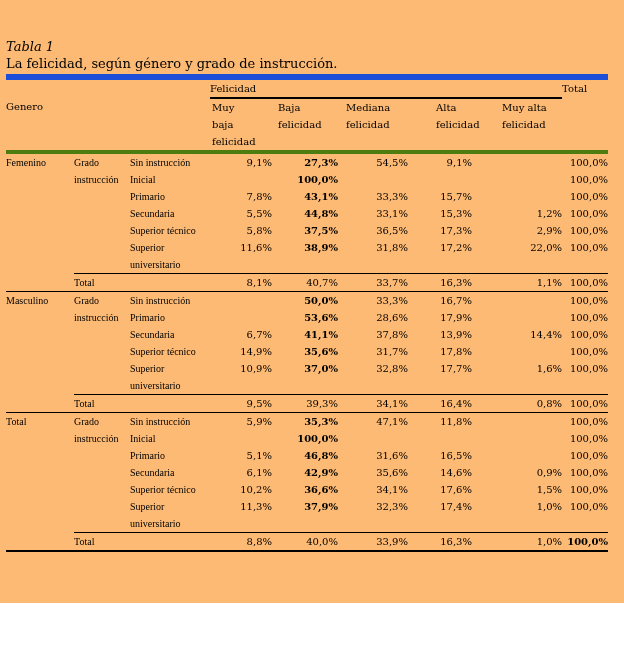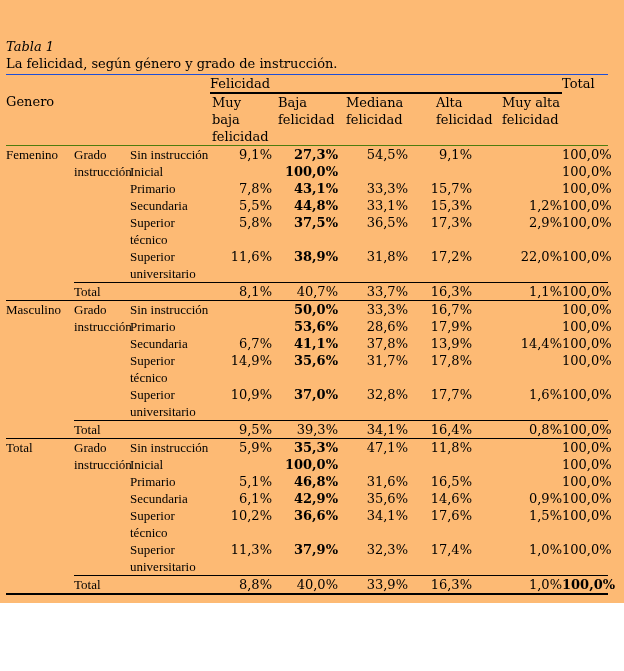--- a/index.html
+++ b/index.html
@@ -20,28 +20,28 @@
     margin: 38px 10px 0 6px;
     width: 602px;
   }
   .title {
     font-style: italic;
     line-height: 17px;
   }
   .caption {
     line-height: 17px;
     padding-bottom: 2px;
-    border-bottom: 1px solid #1d4ed8;
+    border-bottom: 6px solid #1d4ed8;
     white-space: nowrap;
   }
   table.stat {
     border-collapse: collapse;
     table-layout: fixed;
     width: 602px;
-    font-size: 13px;
+    font-size: 10px;
   }
   table.stat td {
     padding: 0;
     vertical-align: top;
     line-height: 17px;
     overflow: visible;
   }
   
   col.c1 { width: 68px; }
   col.c2 { width: 56px; }
@@ -59,21 +59,21 @@
     padding-left: 2px;
   }
   td.total-head {
     padding-top: 2px;
     padding-left: 6px;
     vertical-align: bottom;
     white-space: nowrap;
   }
   td.hdr {
     vertical-align: bottom;
-    border-bottom: 1px solid #4d7c0f;
+    border-bottom: 4px solid #4d7c0f;
     padding-bottom: 1px;
   }
   td.hdr .hl { white-space: nowrap; }
   td.hdr.h4 { padding-left: 2px; }
   td.hdr.h5 { padding-left: 6px; }
   td.hdr.h6 { padding-left: 8px; }
   td.hdr.h7 { padding-left: 28px; }
   td.hdr.h8 { padding-left: 30px; }
 
   td.gender, td.group, td.level { white-space: normal; font-family: Liberation Serif, serif; }

